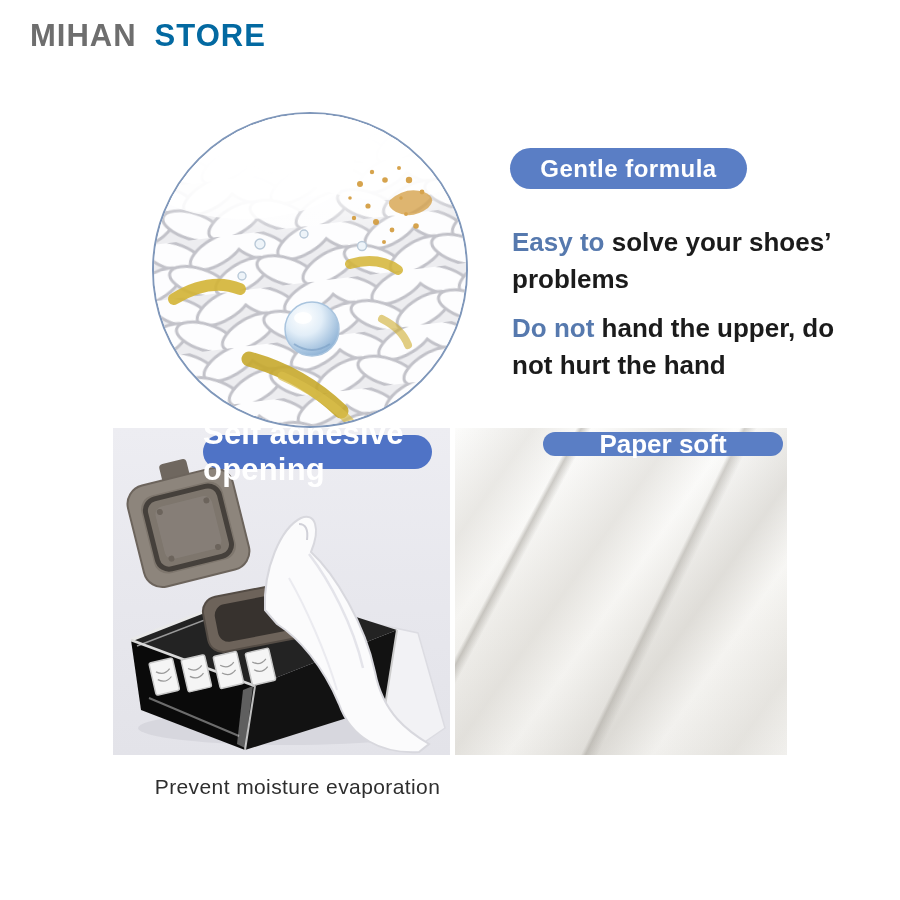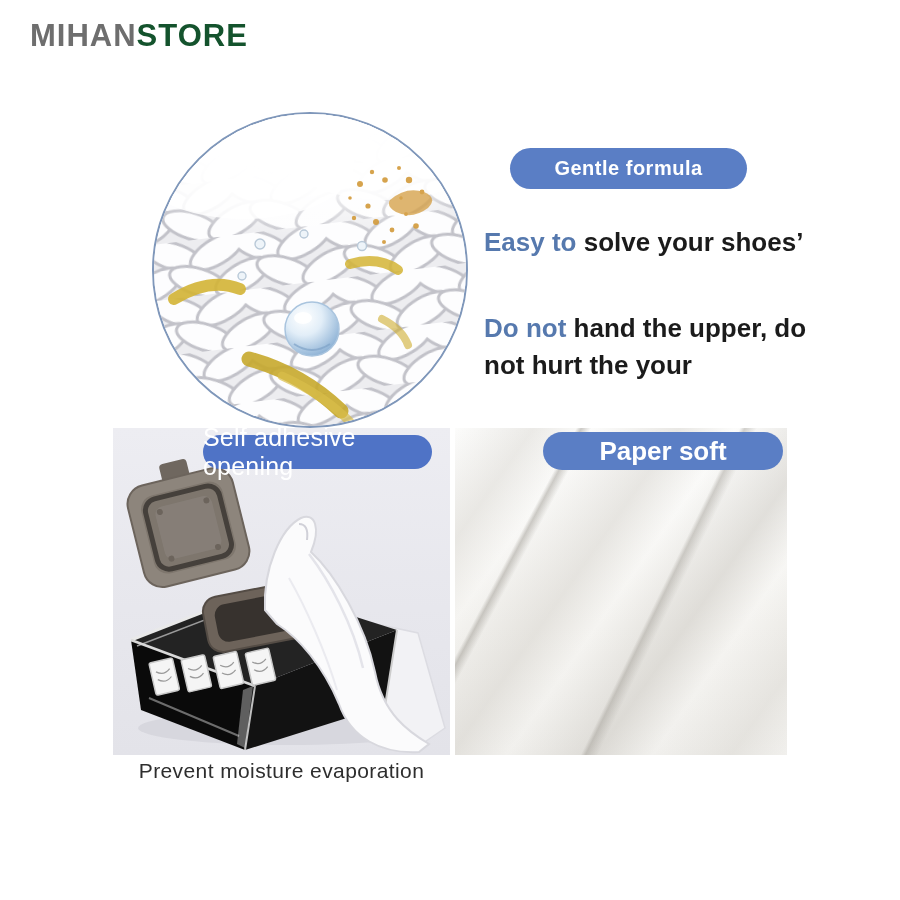--- a/index.html
+++ b/index.html
@@ -2,59 +2,59 @@
 <html><head>
 <meta charset="utf-8">
 <style>
   html,body{margin:0;padding:0;}
   body{font-family:"Liberation Sans", sans-serif; background:#ffffff;}
   .page{position:relative; width:900px; height:900px; background:#ffffff; overflow:hidden; margin:0 auto;}
 
   
   .logo{position:absolute; left:30px; top:20px; font-size:31px; font-weight:700; letter-spacing:1px; line-height:1;}
   .logo .gray{color:#6e6e6e;}
-  .logo .rose{color:#14532d;}
+  .logo .rose{color:#0369a1;margin-left:18px;}
 
   
   .circle{position:absolute; left:152px; top:112px; width:312px; height:312px; border-radius:50%;
           border:2px solid #7f97ba; overflow:hidden; background:#f4f4f6;}
   .circle svg{display:block; width:100%; height:100%;}
 
   
   .pill{display:flex; align-items:center; justify-content:center; color:#fff; border-radius:22px;}
   .hero-pill{position:absolute; left:510px; top:148px; width:237px; height:41px; background:#5a7ec5;
-             font-size:20px; font-weight:700; letter-spacing:.5px;}
-
-  
-  .hero-p{position:absolute; left:484px; width:330px; margin:0; font-size:26px; line-height:37px;
+             font-size:24px; font-weight:700; letter-spacing:.5px;}
+
+  
+  .hero-p{position:absolute; left:512px; width:330px; margin:0; font-size:26px; line-height:37px;
           font-weight:600; color:#1b1b1b;}
   .hero-p .hl{color:#5679ae;}
   .p1{top:224px;}
   .p2{top:310px;}
 
   
   .feature{position:absolute; top:428px; overflow:hidden;}
   .feature-left{left:113px; width:337px; height:327px; background:linear-gradient(180deg,#ededf2 0%,#e7e7ed 55%,#e3e3e9 100%);}
   .feature-right{left:455px; width:332px; height:327px;}
   .feature svg{display:block; width:100%; height:100%;}
   .feature-pill{position:absolute; z-index:3;}
-  .pill-left{left:90px; top:7px; width:229px; height:34px; background:#4f73c6; font-size:25px; font-weight:400; border-radius:18px; letter-spacing:.2px;}
-  .pill-right{left:88px; top:4px; width:240px; height:38px; background:#5a7ec5; font-size:26px; font-weight:600; border-radius:20px;}
+  .pill-left{left:90px; top:7px; width:229px; height:34px; background:#4f73c6; font-size:31px; font-weight:700; border-radius:18px; letter-spacing:.2px;}
+  .pill-right{left:88px; top:4px; width:240px; height:24px; background:#5a7ec5; font-size:26px; font-weight:600; border-radius:20px;}
 
   .paper{position:absolute; inset:0;
     background:
       linear-gradient(118deg, rgba(255,255,255,0) 24%, rgba(148,144,136,.45) 25%, rgba(255,255,255,0) 27%),
       linear-gradient(116deg, rgba(255,255,255,0) 58%, rgba(148,144,136,.4) 59%, rgba(255,255,255,0) 61.5%),
       linear-gradient(125deg, rgba(255,255,255,0) 0%, rgba(196,192,184,.30) 14%, rgba(255,255,255,0) 24%,
                       rgba(196,192,184,.34) 40%, rgba(255,255,255,0) 50%, rgba(186,182,174,.38) 66%,
                       rgba(255,255,255,0) 76%, rgba(196,192,184,.28) 90%, rgba(255,255,255,0) 100%),
       linear-gradient(180deg,#fcfcfb 0%,#f5f4f1 60%,#f1f0ed 100%);}
 
   
-  .caption{position:absolute; top:759px; margin:0; font-size:21px; letter-spacing:.4px; color:#2e2e2e; text-align:center;}
+  .caption{position:absolute; top:759px; margin:16px; font-size:21px; letter-spacing:.4px; color:#2e2e2e; text-align:center;}
   .cap-left{left:113px; width:337px;}
   .cap-right{left:445px; width:352px;}
 </style>
 </head>
 <body>
 
 <div class="page">
 
   <div class="logo">
     <span class="gray">MIHAN</span><span class="rose">STORE</span>
@@ -129,24 +129,24 @@
         <circle cx="158" cy="215" r="27" fill="url(#drop)" stroke="#a9c4de" stroke-width="1.5"></circle>
         <ellipse cx="149" cy="204" rx="9" ry="6" fill="#ffffff" opacity="0.9"></ellipse>
         <path d="M140,230 q18,12 36,0" fill="none" stroke="#7fa3c8" stroke-width="2" opacity="0.7"></path>
       </g>
     </svg>
   </div>
 
   <div class="pill hero-pill">Gentle formula</div>
 
   <p class="hero-p p1"><span class="hl">Easy to</span><span> solve your shoes’</span><br>
-    </p>
+    <span>problems</span></p>
 
   <p class="hero-p p2"><span class="hl">Do not</span><span> hand the upper, do</span><br>
-    <span>not hurt the your</span></p>
+    <span>not hurt the hand</span></p>
 
   <div class="feature feature-left">
     <div class="pill feature-pill pill-left">Self adhesive opening</div>
     <svg viewBox="0 0 337 327">
 
       <ellipse cx="175" cy="300" rx="150" ry="17" fill="#d7d7de"></ellipse>
 
       <polygon points="235,190 305,205 332,300 300,322 250,300" fill="#f2f2f5" stroke="#dcdce2" stroke-width="1.5"></polygon>
 
       <g>

